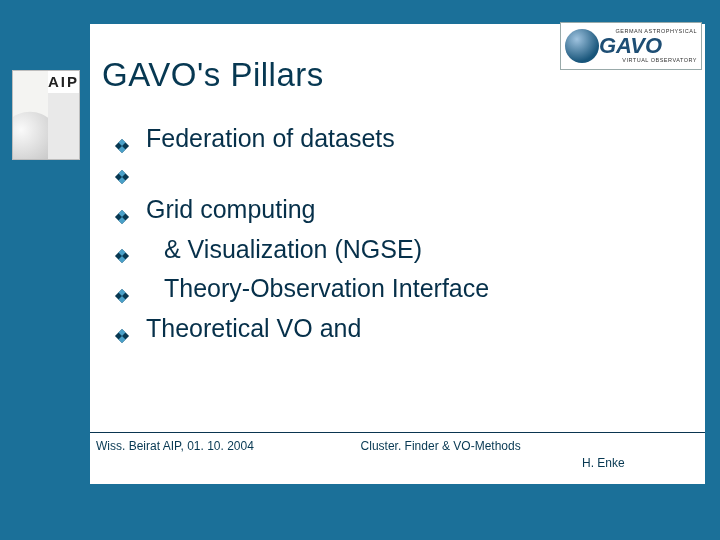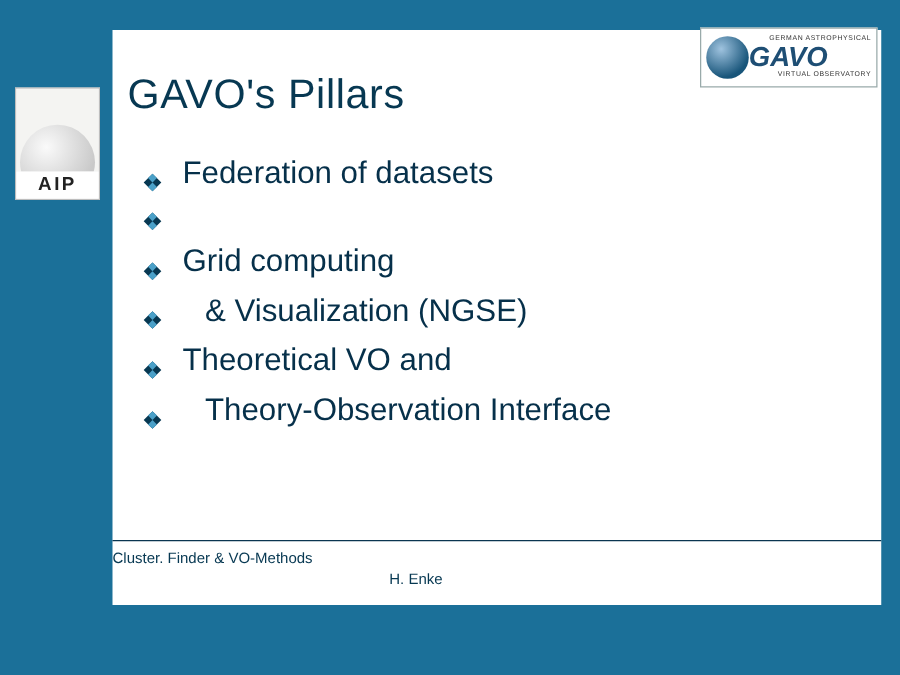--- a/index.html
+++ b/index.html
@@ -65,21 +65,21 @@
 
   .sidebar-logo {
     position: absolute;
     left: 12px;
     top: 70px;
     width: 68px;
     height: 90px;
     background: #e9e9e9;
     border: 1px solid #bdbdbd;
     display: flex;
-    flex-direction: column;
+    flex-direction: row;
   }
   .sidebar-logo .dome {
     flex: 1;
     position: relative;
     background: #f4f4f2;
     overflow: hidden;
   }
   .sidebar-logo .dome::after {
     content: "";
     position: absolute;
@@ -202,47 +202,48 @@
         <svg width="16" height="16" viewBox="0 0 16 16">
             <g transform="rotate(45 8 8)">
               <rect x="3" y="3" width="10" height="10" fill="#073852"></rect>
               <rect x="3" y="3" width="5" height="5" fill="#4aa0c8"></rect>
               <rect x="8" y="8" width="5" height="5" fill="#4aa0c8"></rect>
             </g>
           </svg>
       </span>
       <span class="bullet-text">&amp; Visualization (NGSE)</span>
     </div>
+    <div class="bullet-row indent">
+      <span class="bullet-glyph">
+        <svg width="16" height="16" viewBox="0 0 16 16">
+            <g transform="rotate(45 8 8)">
+              <rect x="3" y="3" width="10" height="10" fill="#073852"></rect>
+              <rect x="3" y="3" width="5" height="5" fill="#4aa0c8"></rect>
+              <rect x="8" y="8" width="5" height="5" fill="#4aa0c8"></rect>
+            </g>
+          </svg>
+      </span>
+      <span class="bullet-text">Theory-Observation Interface</span>
+    </div>
     <div class="bullet-row">
       <span class="bullet-glyph">
         <svg width="16" height="16" viewBox="0 0 16 16">
             <g transform="rotate(45 8 8)">
               <rect x="3" y="3" width="10" height="10" fill="#073852"></rect>
               <rect x="3" y="3" width="5" height="5" fill="#4aa0c8"></rect>
               <rect x="8" y="8" width="5" height="5" fill="#4aa0c8"></rect>
             </g>
           </svg>
       </span>
       <span class="bullet-text">Theoretical VO and</span>
     </div>
-    <div class="bullet-row indent">
-      <span class="bullet-glyph">
-        <svg width="16" height="16" viewBox="0 0 16 16">
-            <g transform="rotate(45 8 8)">
-              <rect x="3" y="3" width="10" height="10" fill="#073852"></rect>
-              <rect x="3" y="3" width="5" height="5" fill="#4aa0c8"></rect>
-              <rect x="8" y="8" width="5" height="5" fill="#4aa0c8"></rect>
-            </g>
-          </svg>
-      </span>
-      <span class="bullet-text">Theory-Observation Interface</span>
-    </div>
   </div>
 
   <div class="footer">
+    <span class="f-left">Wiss. Beirat AIP, 01. 10. 2004</span>
     <span class="f-mid">Cluster. Finder &amp; VO-Methods</span>
     <span class="f-right">H. Enke</span>
   </div>
 </div>
 
 <div class="gavo-badge">
   <div class="orb"></div>
   <div class="txt">
     <span class="sup">GERMAN ASTROPHYSICAL</span>
     <span class="main">GAVO</span>

